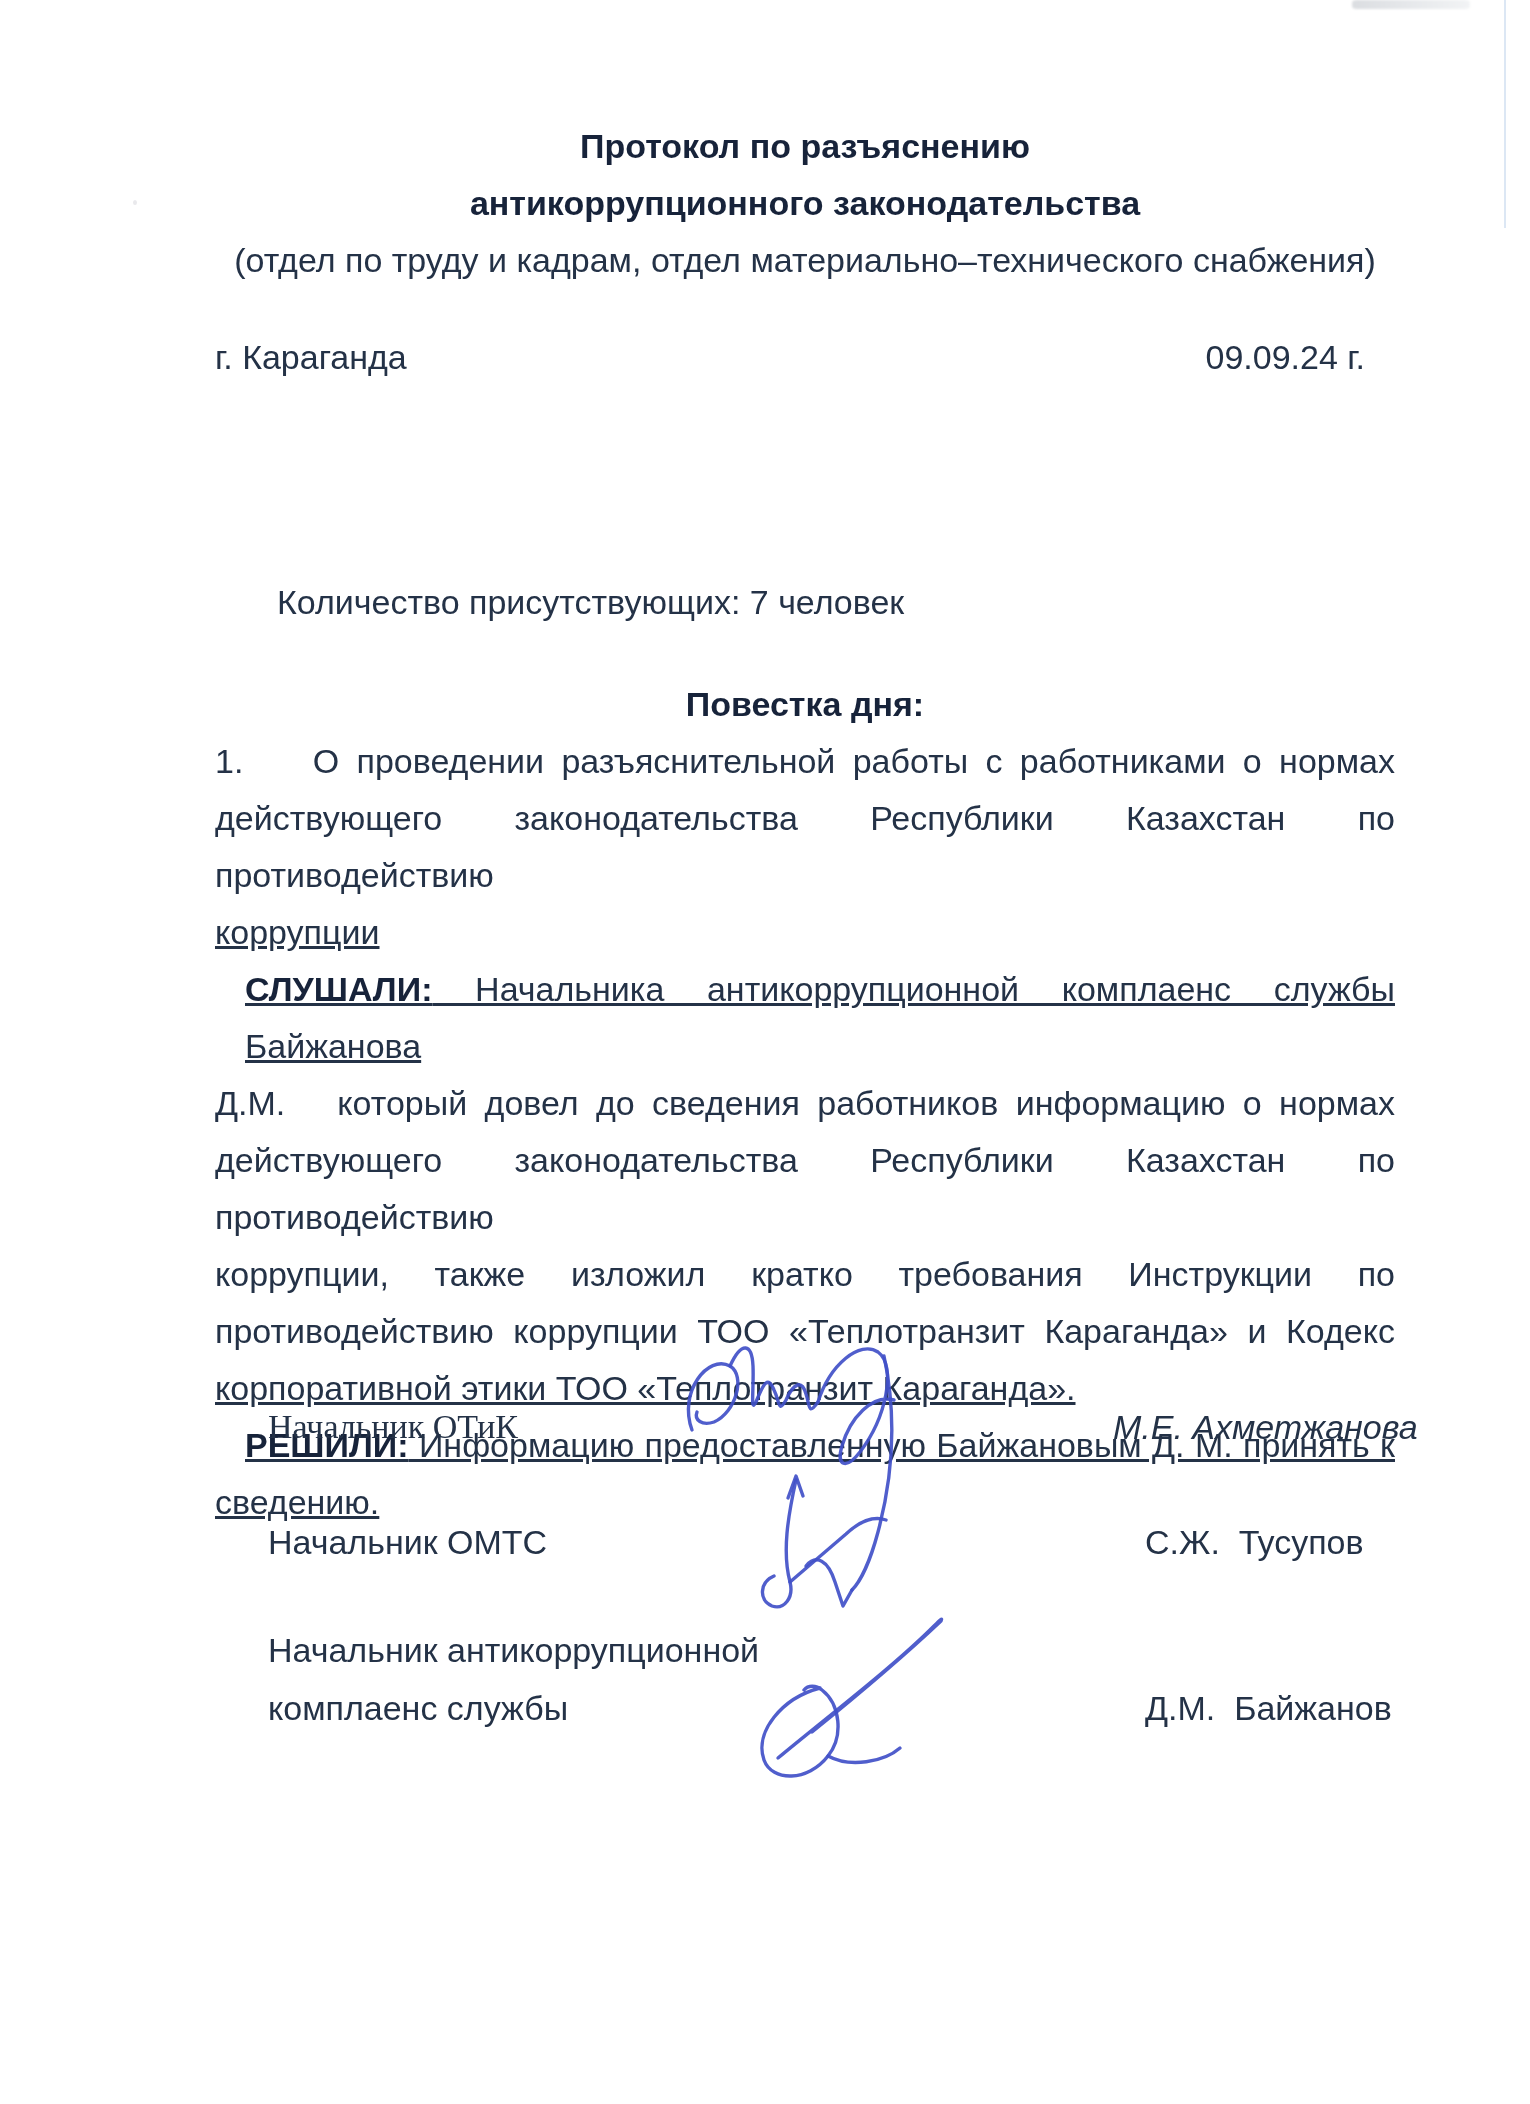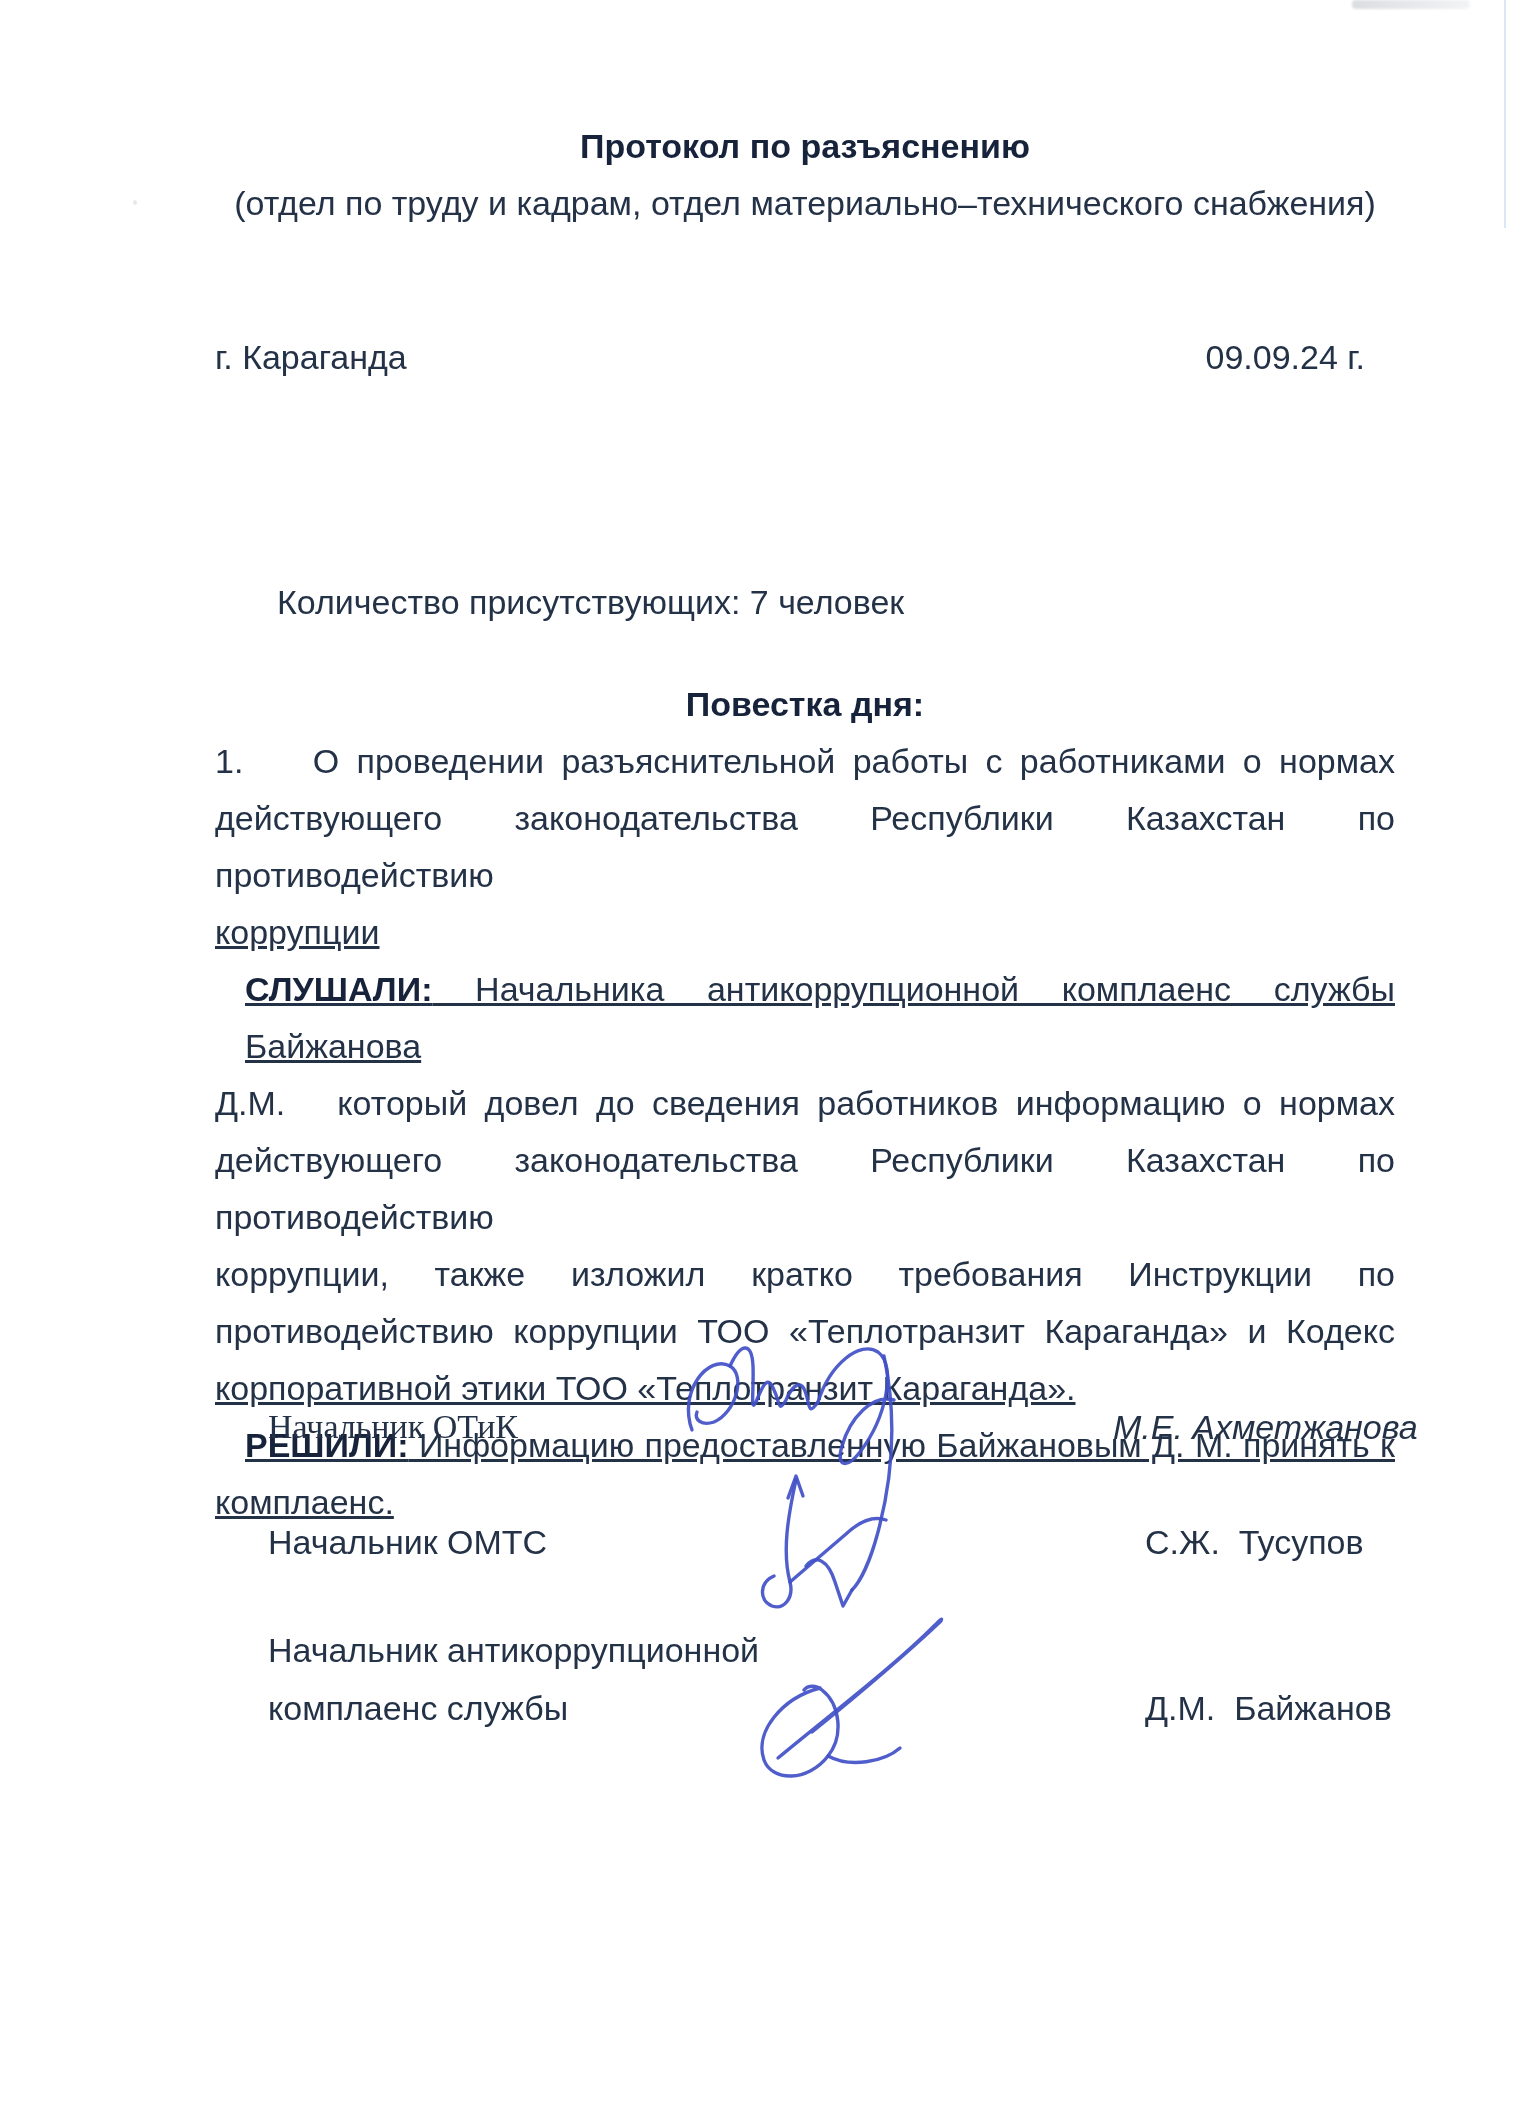--- a/index.html
+++ b/index.html
@@ -84,20 +84,21 @@
 <body>
 
 <div class="page">
 
   <div class="abs smudge-top"></div>
   <div class="abs edge-line"></div>
   <div class="abs speck"></div>
 
   <div class="abs col" style="top:118px;">
     <div class="line center bold">Протокол по разъяснению</div>
+    <div class="line center bold">антикоррупционного законодательства</div>
     <div class="line center">(отдел по труду и кадрам, отдел материально–технического снабжения)</div>
   </div>
 
   <div class="abs" style="left:215px; top:338px;">г. Караганда</div>
   <div class="abs" style="right:165px; top:338px;">09.09.24 г.</div>
 
   <div class="abs" style="left:277px; top:583px;">Количество присутствующих: 7 человек</div>
 
   <div class="abs col line center bold" style="top:676px;">Повестка дня:</div>
 
@@ -107,21 +108,21 @@
     <div class="line jlast">коррупции</div>
 
     <div class="line jline indent1"><span class="lead">СЛУШАЛИ:</span><span>&nbsp;Начальника антикоррупционной комплаенс службы Байжанова</span></div>
     <div class="line jline">Д.М.&nbsp;&nbsp; который довел до сведения работников информацию о нормах</div>
     <div class="line jline">действующего законодательства Республики Казахстан по противодействию</div>
     <div class="line jline">коррупции, также изложил кратко требования Инструкции по</div>
     <div class="line jline">противодействию коррупции ТОО «Теплотранзит Караганда» и Кодекс</div>
     <div class="line jlast">корпоративной этики ТОО «Теплотранзит Караганда».</div>
 
     <div class="line jline indent1"><span class="lead">РЕШИЛИ:</span><span>&nbsp;Информацию предоставленную Байжановым Д. М. принять к</span></div>
-    <div class="line jlast">комплаенс.</div>
+    <div class="line jlast">сведению.</div>
   </div>
 
   <div class="abs sig-label" style="left:268px; top:1405px;font-family:Liberation Serif, serif;">Начальник ОТиК</div>
   <div class="abs sig-name" style="left:1113px; top:1405px;font-style:italic;">М.Е. Ахметжанова</div>
 
   <div class="abs sig-label" style="left:268px; top:1520px;">Начальник ОМТС</div>
   <div class="abs sig-name" style="left:1145px; top:1520px;">С.Ж.&nbsp; Тусупов</div>
 
   <div class="abs sig-label" style="left:268px; top:1628px;">Начальник антикоррупционной</div>
   <div class="abs sig-label" style="left:268px; top:1686px;">комплаенс службы</div>

